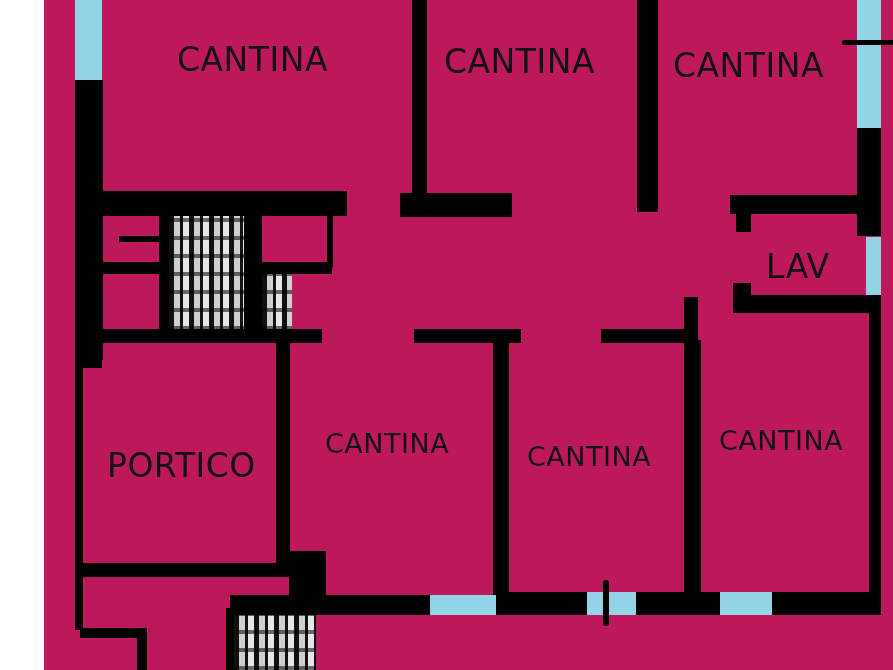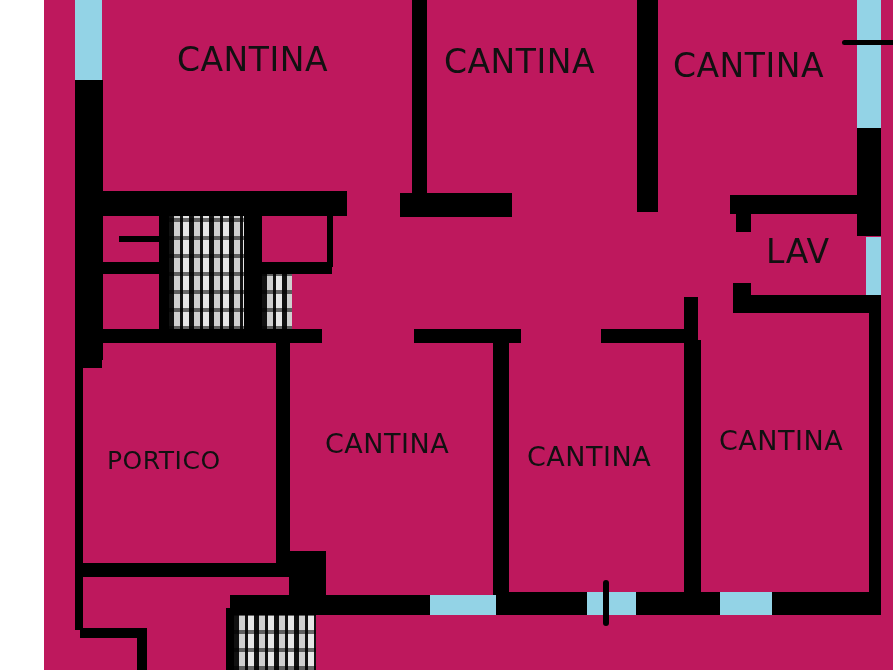--- a/index.html
+++ b/index.html
@@ -6,21 +6,21 @@
   #plan { position: relative; width: 893px; height: 670px; overflow: hidden; background: #be185d; margin-left: 44px; }
   .w { position: absolute; background: #000000; }
   .win { position: absolute; background: #93d3e6; }
   .tile { position: absolute; background:
     repeating-linear-gradient(90deg, #111 0 5px, #cfcfcf 5px 11px, #111 11px 14px, #e6e6e6 14px 20px),
     repeating-linear-gradient(0deg, rgba(0,0,0,.55) 0 4px, rgba(0,0,0,0) 4px 18px);
     background-blend-mode: multiply; }
   .label { position: absolute; font-family: "DejaVu Sans", sans-serif; color: #111; white-space: nowrap; letter-spacing: 0.5px; }
   .lg { font-size: 33px; }
   .md { font-size: 27px; }
-  .sm { font-size: 25px; }
+  .sm { font-size: 33px; }
 </style>
 </head>
 <body>
 
 <div id="plan">
 
   <div class="w" style="left:31px;top:80px;width:28px;height:280px;"></div>
   <div class="win" style="left:31px;top:0;width:27px;height:80px;"></div>
   <div class="w" style="left:31px;top:360px;width:8px;height:270px;"></div>
 
@@ -70,18 +70,18 @@
   <div class="w" style="left:452px;top:592px;width:91px;height:23px;"></div>
   <div class="win" style="left:543px;top:592px;width:49px;height:23px;"></div>
   <div class="w" style="left:559px;top:580px;width:6px;height:46px;border-radius:3px;"></div>
   <div class="w" style="left:592px;top:592px;width:84px;height:23px;"></div>
   <div class="win" style="left:676px;top:592px;width:52px;height:23px;"></div>
   <div class="w" style="left:728px;top:592px;width:109px;height:23px;"></div>
 
   <div class="label lg" style="left:133px;top:40px;">CANTINA</div>
   <div class="label lg" style="left:400px;top:42px;">CANTINA</div>
   <div class="label lg" style="left:629px;top:46px;">CANTINA</div>
-  <div class="label lg" style="left:722px;top:232px;">LAV</div>
+  <div class="label lg" style="left:722px;top:247px;">LAV</div>
   <div class="label sm" style="left:63px;top:446px;">PORTICO</div>
   <div class="label md" style="left:281px;top:428px;">CANTINA</div>
   <div class="label md" style="left:483px;top:441px;">CANTINA</div>
   <div class="label md" style="left:675px;top:425px;">CANTINA</div>
 </div>
 
 </body></html>

